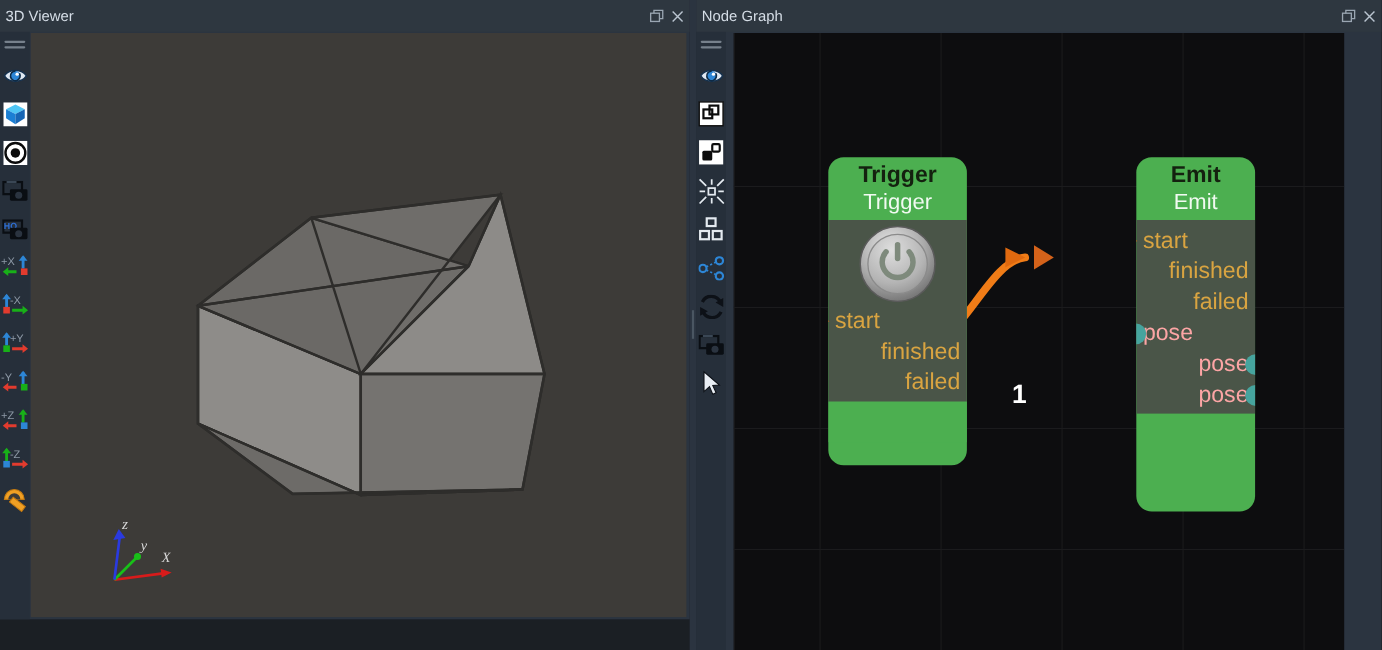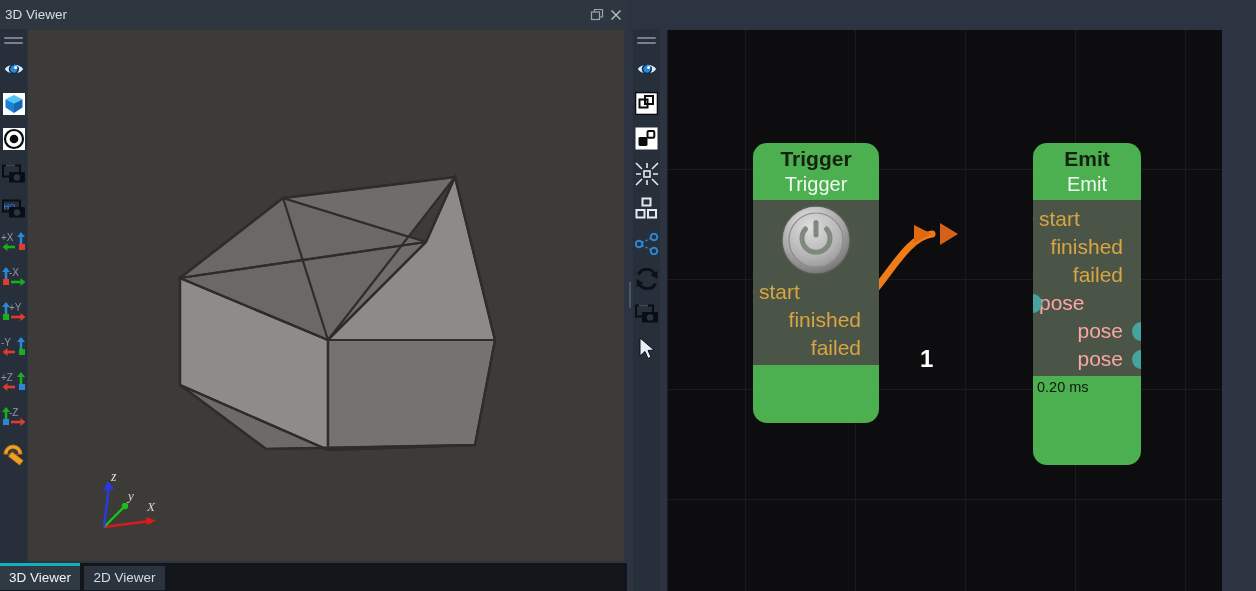--- a/index.html
+++ b/index.html
@@ -61,21 +61,21 @@
   .node { position: absolute; border-radius: 14px; overflow: hidden; background: #4caf50; }
   .node-head { text-align: center; padding-top: 3px; }
   .node-title { font-size: 21px; font-weight: bold; color: #14210f; line-height: 26px; }
   .node-sub { font-size: 20px; color: #f1faf1; line-height: 24px; padding-bottom: 4px; }
   .node-body { background: #4a5548; position: relative; }
   .node-foot { background: #4caf50; }
   .node-foot-text { font-size: 14.5px; color: #0f1a0d; padding: 3px 0 3px 4px; }
 
   .row { position: relative; height: 28px; line-height: 28px; font-size: 21px; }
   .row.in  { text-align: left;  padding-left: 6px; }
-  .row.out { text-align: right; padding-right: 18px; }
+  .row.out { text-align: right; padding-right: 6px; }
   .lbl-exec { color: #d9a441; }
   .lbl-data { color: #fca5a5; }
 
   .port-exec { position: absolute; width: 0; height: 0; border-style: solid; }
   .port-exec.left  { border-width: 9px 0 9px 14px; border-color: transparent transparent transparent #d4621a; left: -13px; top: 5px; }
   .port-data { position: absolute; width: 19px; height: 19px; border-radius: 50%; background: #46a49e; top: 5px; }
   .port-data.left  { left: -10px; }
   .port-data.right { right: -10px; }
 
   #conn-svg { position: absolute; left: 0; top: 0; pointer-events: none; }
@@ -263,31 +263,43 @@
         <line x1="26" y1="62" x2="46" y2="42" stroke="#18c018" stroke-width="2.4"></line>
         <circle cx="47" cy="41" r="3.2" fill="#18c018"></circle>
         <text x="50" y="35" font-family="Liberation Serif, serif" font-style="italic" font-size="13" fill="#d8d8d8">y</text>
         <line x1="26" y1="62" x2="31" y2="22" stroke="#2a3ae0" stroke-width="2.4"></line>
         <polygon points="30,16 25,26 36,24" fill="#2a3ae0"></polygon>
         <text x="33" y="16" font-family="Liberation Serif, serif" font-style="italic" font-size="14" fill="#d8d8d8">z</text>
       </svg>
     </div>
   </div>
 
-  <div id="tabbar">
-    <span class="tab active">3D Viewer</span>
-    <span class="tab inactive">2D Viewer</span>
-  </div>
 
   <div id="splitter-v" style="left:627px;top:0;height:591px;">
     <span class="splitter-grip" style="left:2px;top:282px;"></span>
   </div>
 
   <div class="panel" style="left:633px;top:0;width:623px;height:591px;">
 
+    <div class="panel-title">
+      <span>Node Graph</span>
+      <span class="title-btns">
+        <span class="tbtn">
+          <svg width="14" height="14" viewBox="0 0 14 14">
+            <rect x="1.5" y="4" width="8" height="7.5" fill="none" stroke="#9aa6b2" stroke-width="1.2"></rect>
+            <path d="M4.5 4 V1.5 H12.5 V9 H10" fill="none" stroke="#9aa6b2" stroke-width="1.2"></path>
+          </svg>
+        </span>
+        <span class="tbtn">
+          <svg width="14" height="14" viewBox="0 0 14 14">
+            <path d="M2.5 2.5 L11.5 11.5 M11.5 2.5 L2.5 11.5" stroke="#b9c4cf" stroke-width="1.3" fill="none"></path>
+          </svg>
+        </span>
+      </span>
+    </div>
 
     <div class="vtoolbar" style="left:0;top:29px;height:562px;">
 
       <div class="vtool-item" style="height:22px;">
         <span class="grip">
             <i></i>
             <i></i>
           </span>
       </div>
 
@@ -472,21 +484,18 @@
             <span class="lbl-data">pose</span>
             <span class="port-data right"></span>
           </div>
 
           <div class="row out">
             <span class="lbl-data">pose</span>
             <span class="port-data right"></span>
           </div>
         </div>
 
-        <div class="node-foot" style="height:36px;">
-          <div class="node-foot-text">0.20 ms</div>
-        </div>
       </div>
 
     </div>
   </div>
 
 </div>
 
 </body></html>

